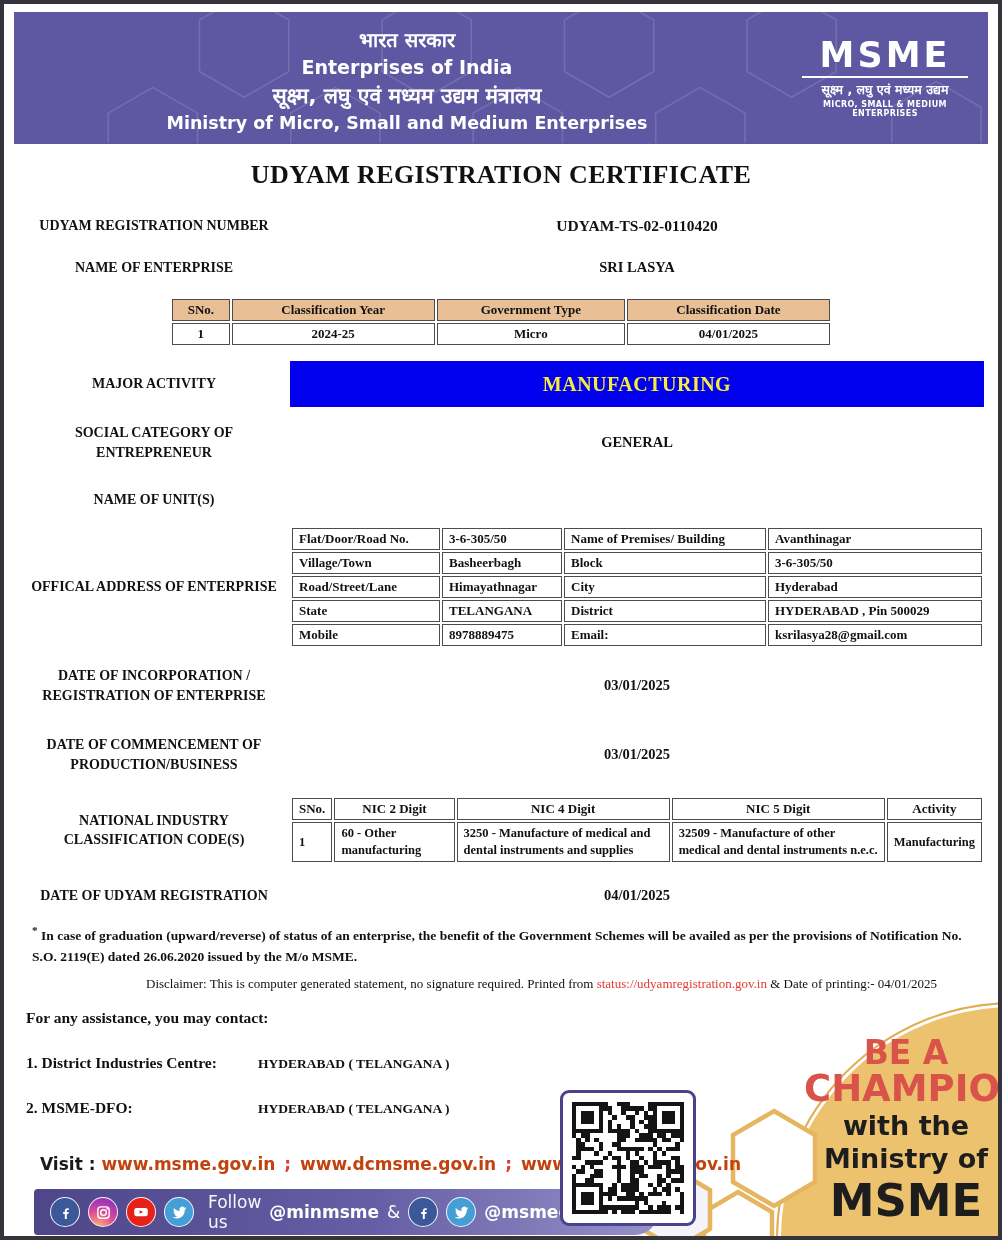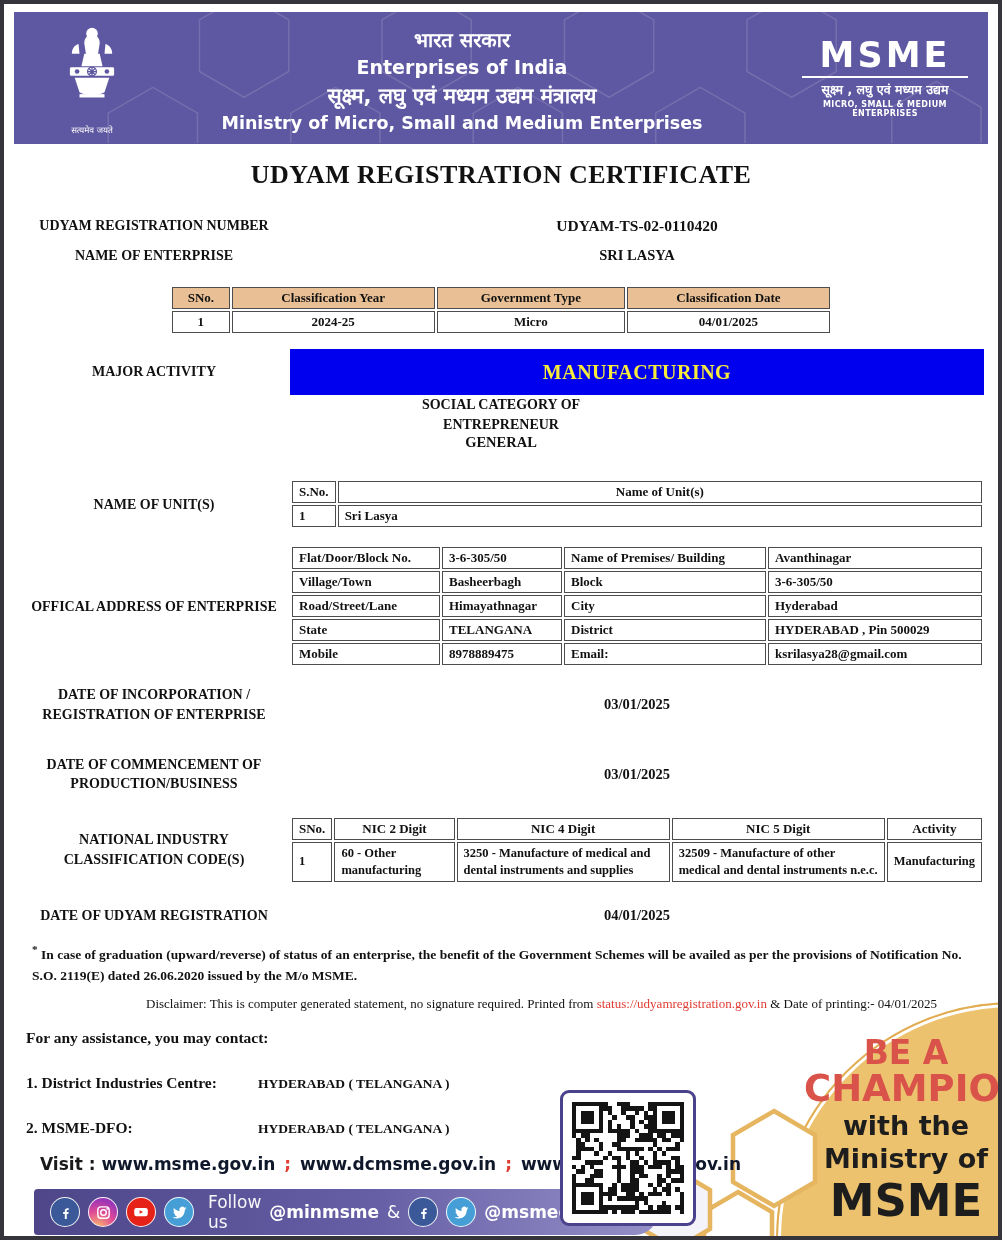--- a/index.html
+++ b/index.html
@@ -52,21 +52,21 @@
   .gold-circle{position:absolute;left:772px;top:998px;width:470px;height:470px;border-radius:50%;
     background:#ecc26e;border:2px solid #e2ac53;box-shadow:inset 0 0 0 3px #fff;z-index:1;}
   .champion{position:absolute;left:802px;top:1032px;width:200px;text-align:center;z-index:3;font-family:"DejaVu Sans",sans-serif;}
   .champion .c1{font-size:33px;font-weight:800;color:#d9534a;line-height:1.02;}
   .champion .c2{font-size:37px;font-weight:800;color:#d9534a;line-height:1.05;width:max-content;margin-left:-2px;white-space:nowrap;}
   .champion .c3,.champion .c4{font-size:27px;font-weight:700;color:#1d1d1d;line-height:1.25;}
   .champion .c5{font-size:45px;font-weight:800;color:#1d1d1d;line-height:1.1;}
   .gold-hexes{position:absolute;left:634px;top:1048px;z-index:2;}
   .visit{position:absolute;left:36px;top:1150px;font-family:"DejaVu Sans",sans-serif;font-size:17px;font-weight:700;z-index:4;}
   .visit .vl{color:#1a1a1a;}
-  .visit a{color:#0f172a;text-decoration:none;}
+  .visit a{color:#c2410c;text-decoration:none;}
   .visit .sep{color:#e03c31;margin:0 3px;}
   .social-bar{position:absolute;left:30px;top:1185px;width:624px;height:46px;z-index:3;
     background:linear-gradient(90deg,#4e4689 0%,#675fa6 55%,#9690c8 100%);
     border-radius:4px 24px 24px 4px;display:flex;align-items:center;padding-left:16px;box-sizing:border-box;
     font-family:"DejaVu Sans",sans-serif;color:#fff;font-size:17px;gap:8px;}
   .s-ic{width:30px;height:30px;border-radius:50%;border:1.6px solid rgba(255,255,255,.92);box-sizing:border-box;
     display:flex;align-items:center;justify-content:center;flex:none;}
   .s-fb{background:#3b5998;} .s-ig{background:radial-gradient(circle at 30% 110%,#fdc468,#df4996 48%,#9b36b7 80%);}
   .s-yt{background:#e62117;} .s-tw{background:#459fd6;}
   .follow{font-weight:400;opacity:.95;margin-left:6px;}
@@ -90,41 +90,20 @@
         <polygon points="324,76 369,102 369,154 324,180 279,154 279,102"></polygon>
         <polygon points="416,-18 461,8 461,60 416,86 371,60 371,8"></polygon>
         <polygon points="508,76 553,102 553,154 508,180 463,154 463,102"></polygon>
         <polygon points="600,-18 645,8 645,60 600,86 555,60 555,8"></polygon>
         <polygon points="692,76 737,102 737,154 692,180 647,154 647,102"></polygon>
         <polygon points="784,-18 829,8 829,60 784,86 739,60 739,8"></polygon>
         <polygon points="930,70 975,96 975,148 930,174 885,148 885,96"></polygon>
       </g>
     </svg>
 
-    <div class="emblem">
-      <svg viewBox="0 0 64 104" width="62" height="100">
-        <g fill="#fff">
-          <circle cx="32" cy="12" r="6"></circle>
-          <path d="M24 22c0-6 4-9 8-9s8 3 8 9l-2 13H26z"></path>
-          <path d="M18 23c-4 1-7 5-7 10h8z"></path>
-          <path d="M46 23c4 1 7 5 7 10h-8z"></path>
-          <path d="M24 33h16l3 13H21z"></path>
-          <rect x="9" y="47" width="46" height="9" rx="1.5"></rect>
-          <path d="M14 58h36l-5 15c-6 4-20 4-26 0z"></path>
-          <rect x="19" y="75" width="26" height="3.5"></rect>
-        </g>
-        <g stroke="#5e57a1" fill="none" stroke-width="1.3">
-          <circle cx="32" cy="51.5" r="4.6"></circle>
-          <path d="M32 47v9M27.5 51.5h9M28.7 48.2l6.6 6.6M35.3 48.2l-6.6 6.6"></path>
-        </g>
-        <circle cx="16.5" cy="51.5" r="2.4" fill="#5e57a1"></circle>
-        <circle cx="47.5" cy="51.5" r="2.4" fill="#5e57a1"></circle>
-      </svg>
-      <div class="motto">सत्यमेव जयते</div>
-    </div>
 
     <div class="banner-center">
       <div class="hi1">भारत सरकार</div>
       <div class="en1">Enterprises of India</div>
       <div class="hi2">सूक्ष्म, लघु एवं मध्यम उद्यम मंत्रालय</div>
       <div class="en2">Ministry of Micro, Small and Medium Enterprises</div>
     </div>
 
     <div class="msme-logo">
       <div class="acr">MSME</div>
@@ -136,21 +115,21 @@
 
   <div class="cert-title">UDYAM REGISTRATION CERTIFICATE</div>
 
   <div class="body">
 
     <div class="row" style="margin-top:26px;">
       <div class="lbl">UDYAM REGISTRATION NUMBER</div>
       <div class="val" style="font-size:15.5px;">UDYAM-TS-02-0110420</div>
     </div>
 
-    <div class="row" style="margin-top:10px;">
+    <div class="row" style="margin-top:22px;">
       <div class="lbl">NAME OF ENTERPRISE</div>
       <div class="val">SRI LASYA</div>
     </div>
 
     <div class="row" style="margin-top:20px;">
       <div class="val">
         <table class="t-type">
           <colgroup>
               <col style="width:58px">
               <col style="width:205px">
@@ -175,60 +154,42 @@
       </div>
     </div>
 
     <div class="row" style="margin-top:14px;">
       <div class="lbl">MAJOR ACTIVITY</div>
       <div class="val">
         <div class="activity-bar">MANUFACTURING</div>
       </div>
     </div>
 
-    <div class="row" style="flex-direction:column;">
+    <div class="row" style="margin-top:16px;">
       <div class="lbl">SOCIAL CATEGORY OF ENTREPRENEUR</div>
       <div class="val">GENERAL</div>
     </div>
 
     <div class="row" style="margin-top:28px;">
       <div class="lbl">NAME OF UNIT(S)</div>
-      <div class="val">
-        <table class="t-units">
-          <colgroup>
-              <col style="width:40px">
-              <col>
-            </colgroup>
-          <tbody>
-              <tr>
-            <th style="text-align:left;">S.No.</th>
-            <th>Name of Unit(s)</th>
-          </tr>
-          <tr>
-            <td>1</td>
-            <td>Sri Lasya</td>
-          </tr>
-        </tbody>
-          </table>
-      </div>
     </div>
 
     <div class="row" style="margin-top:16px;">
       <div class="lbl">OFFICAL ADDRESS OF ENTERPRISE</div>
       <div class="val">
         <table class="t-addr">
           <colgroup>
               <col style="width:148px">
               <col style="width:120px">
               <col style="width:202px">
               <col>
             </colgroup>
           <tbody>
               <tr>
-            <td>Flat/Door/Block No.</td>
+            <td>Flat/Door/Road No.</td>
             <td>3-6-305/50</td>
             <td>Name of Premises/ Building</td>
             <td>Avanthinagar</td>
           </tr>
           <tr>
             <td>Village/Town</td>
             <td>Basheerbagh</td>
             <td>Block</td>
             <td>3-6-305/50</td>
           </tr>

